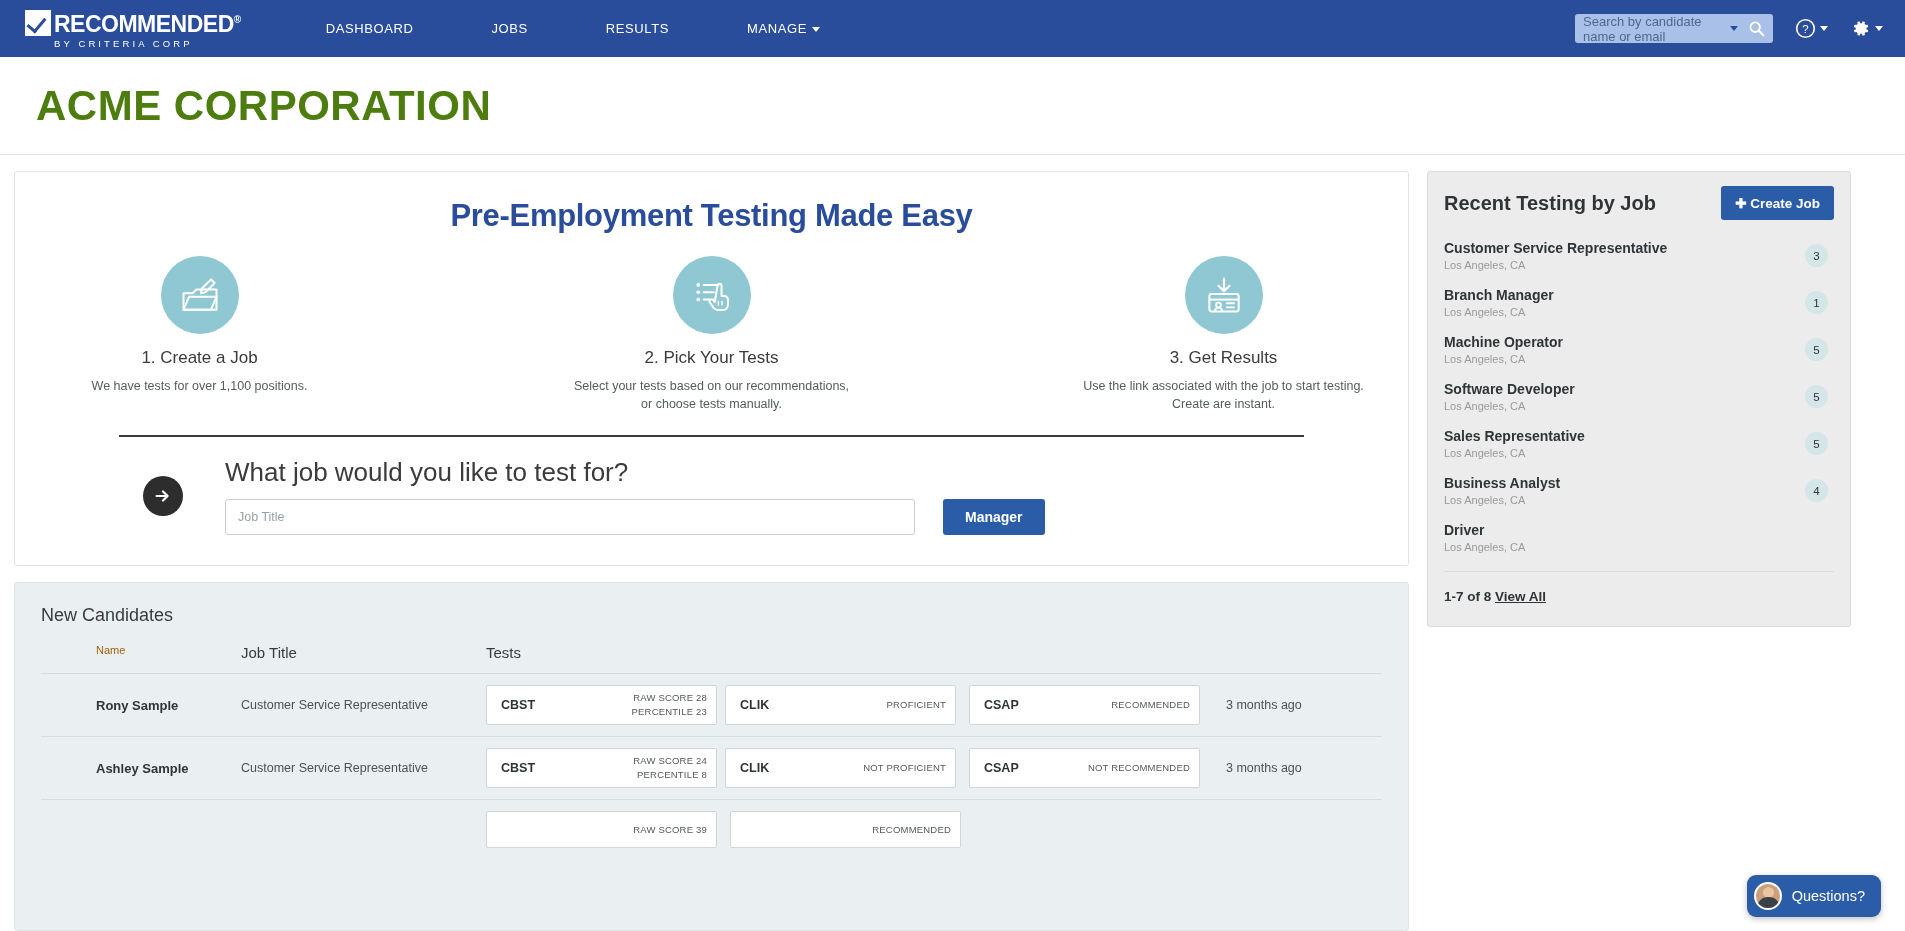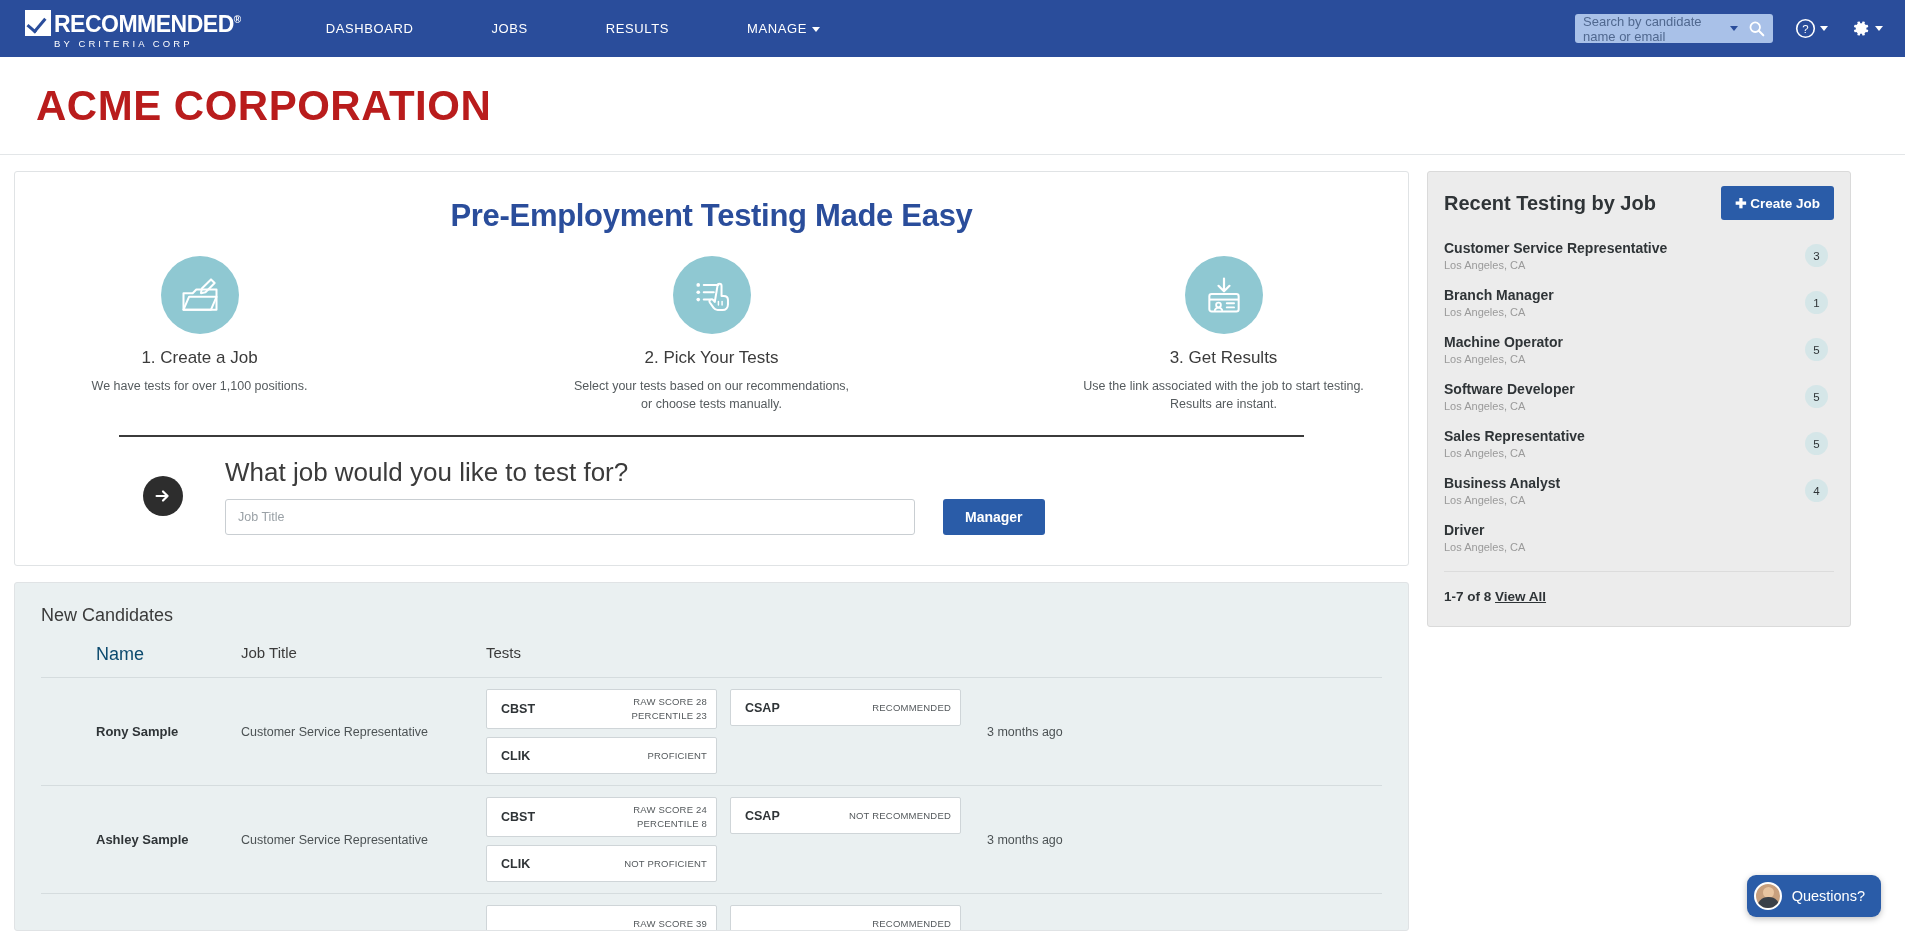--- a/index.html
+++ b/index.html
@@ -100,21 +100,21 @@
 
   
   .company-banner {
     height: 98px;
     background: #ffffff;
     display: flex; align-items: center;
     padding-left: 36px;
     border-bottom: 1px solid #e3e6e8;
   }
   .company-name {
-    color: #b91c1c;
+    color: #4d7c0f;
     font-size: 42px;
     font-weight: bold;
     letter-spacing: 0.5px;
   }
 
   
   .page {
     background: #ffffff;
     padding: 16px 14px 0 14px;
     display: flex;
@@ -218,33 +218,33 @@
   .candidates {
     background: #eaf0f1;
     border: 1px solid #e0e3e5;
     border-radius: 3px;
     padding: 22px 26px 0 26px;
     flex: 1;
     overflow: hidden;
   }
   .cand-title { font-size: 18px; color: #3b3b3b; margin-bottom: 18px; }
   .cand-head { display: flex; padding-bottom: 12px; }
-  .col-name { width: 200px; font-size: 18px; color: #0c4a6e; padding-left: 55px; }
+  .col-name { width: 200px; font-size: 11px; color: #a16207; padding-left: 55px; }
   .col-job  { width: 245px; font-size: 15px; color: #3b3b3b; }
   .col-tests{ font-size: 15px; color: #3b3b3b; }
   .cand-row {
     display: flex;
     align-items: center;
     border-top: 1px solid #d5dcde;
     padding: 11px 0;
   }
   .cand-name { width: 200px; font-size: 13px; font-weight: bold; color: #2f3437; padding-left: 55px; }
   .cand-job { width: 245px; font-size: 12.5px; color: #4c5254; }
   .tests-group { display: flex; gap: 13px; }
-  .tests-col { display: flex; flex-direction: column; gap: 8px; }
+  .tests-col { display: flex; flex-direction: row; gap: 8px; }
   .test-badge {
     width: 231px;
     min-height: 37px;
     background: #ffffff;
     border: 1px solid #cfd5d8;
     border-radius: 2px;
     display: flex;
     align-items: center;
     justify-content: space-between;
     padding: 5px 9px 5px 14px;
@@ -442,21 +442,21 @@
               <line x1="8" y1="29" x2="40" y2="29" stroke="#ffffff" stroke-width="2.2"></line>
               <circle cx="18" cy="35" r="2.6" fill="none" stroke="#ffffff" stroke-width="2"></circle>
               <path d="M14 40.5a4.3 4.3 0 018 0" fill="none" stroke="#ffffff" stroke-width="2" stroke-linecap="round"></path>
               <line x1="27" y1="33" x2="35" y2="33" stroke="#ffffff" stroke-width="2" stroke-linecap="round"></line>
               <line x1="27" y1="37.5" x2="35" y2="37.5" stroke="#ffffff" stroke-width="2" stroke-linecap="round"></line>
             </svg>
           </div>
           <div class="step-name">3. Get Results</div>
           <div class="step-desc">
             <span>Use the link associated with the job to start testing.</span><br>
-            <span>Results are instant.</span>
+            <span>Create are instant.</span>
           </div>
         </div>
 
       </div>
 
       <div class="hero-divider"></div>
 
       <div class="quickstart">
         <div class="qs-arrow">
           <svg width="22" height="22" viewBox="0 0 24 24">

